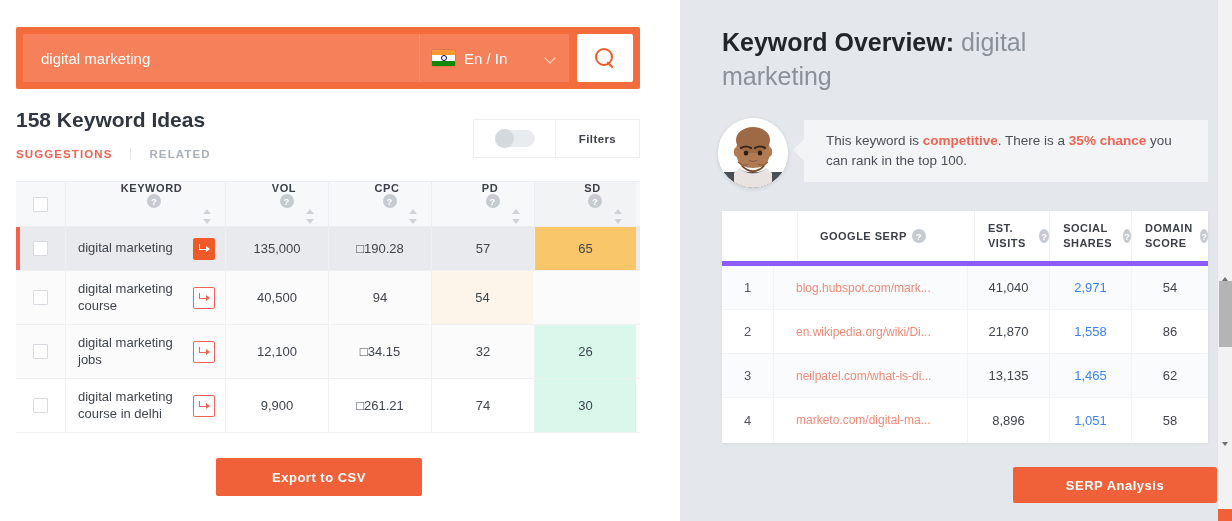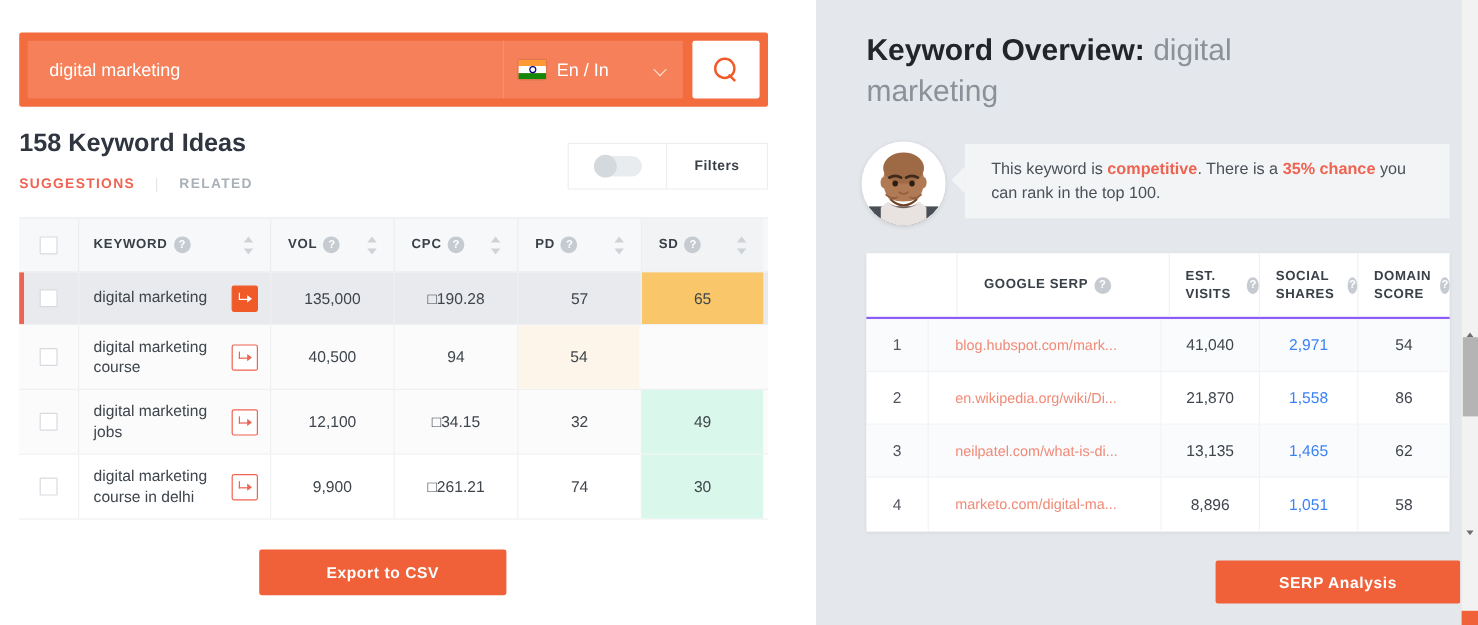--- a/index.html
+++ b/index.html
@@ -97,21 +97,21 @@
     position: absolute; left: 0; top: -1px; width: 19px; height: 19px;
     border-radius: 50%; background: #d4d9de;
   }
   .filters-label { flex: 1; text-align: center; font-size: 11.5px; font-weight: bold;
     color: #3a4048; letter-spacing: .4px; cursor: pointer; }
 
   
   .kw-table { position: absolute; left: 16px; top: 181px; width: 624px; }
   .kw-head { display: flex; height: 46px; background: #f7f8f9;
     border-top: 1px solid #eceef1; border-bottom: 1px solid #eceef1; }
-  .kw-head > div { display: flex; align-items: center; border-right: 1px solid #eceef1; }
+  .kw-head > div { display: flex; align-items: center; border-right: 1px solid #eceef1; flex-direction: column; }
   .kw-head > div:last-child { border-right: none; }
   .col-chk  { width: 50px; justify-content: center; }
   .col-kw   { width: 160px; padding-left: 12px; }
   .col-num  { width: 103px; padding-left: 14px; }
   .col-sd   { width: 101px; padding-left: 14px; background: #f2f3f4; }
   .hd-text { font-size: 11px; font-weight: bold; color: #3a4048; letter-spacing: .6px; }
   .qmark {
     width: 14px; height: 14px; border-radius: 50%; background: #c6cbd1;
     color: #ffffff; font-size: 9.5px; font-weight: bold;
     display: inline-flex; align-items: center; justify-content: center;
@@ -200,21 +200,21 @@
     border-bottom: 11px solid transparent; border-right: 11px solid #f2f4f6;
   }
   .bubble-text { font-size: 13.5px; line-height: 1.45; color: #4a5058; }
   .bubble-text b { color: #EE6352; font-weight: bold; }
 
   .serp-card {
     position: absolute; left: 42px; top: 211px;
     width: 486px; height: 232px; background: #ffffff;
     box-shadow: 0 1px 3px rgba(0,0,0,.06);
   }
-  .serp-head { display: flex; height: 55px; border-bottom: 2px solid #8b5cf6; padding-left: 29px; }
+  .serp-head { display: flex; height: 55px; border-bottom: 5px solid #8b5cf6; padding-left: 29px; }
   .serp-head > div { display: flex; align-items: center; border-right: 1px solid #eef0f2; }
   .serp-head > div:last-child { border-right: none; }
   .sc-rank { width: 52px; }
   .sc-url  { width: 194px; padding-left: 22px; }
   .sc-m1   { width: 82px; padding-left: 13px; }
   .sc-m2   { width: 82px; padding-left: 13px; }
   .sc-m3   { width: 76px; padding-left: 13px; }
   .sh-text { font-size: 11px; font-weight: bold; color: #3a4048; letter-spacing: .5px; line-height: 1.35; }
 
   .serp-row { display: flex; height: 44px; border-bottom: 1px solid #f1f3f5; }
@@ -359,21 +359,21 @@
             </div>
             <div class="cell-kw">
               <span class="kw-label">digital marketing jobs</span>
               <span class="kw-badge">
                 <span class="arr"></span>
               </span>
             </div>
             <div class="cell-num">12,100</div>
             <div class="cell-num">□34.15</div>
             <div class="cell-num">32</div>
-            <div class="cell-sd" style="background: rgb(217, 247, 234);">49</div>
+            <div class="cell-sd" style="background: rgb(217, 247, 234);">26</div>
           </div>
           <div class="kw-row plain" style="height: 54px;">
             <div class="col-chk" style="justify-content:center">
               <span class="chk"></span>
             </div>
             <div class="cell-kw">
               <span class="kw-label">digital marketing course in delhi</span>
               <span class="kw-badge">
                 <span class="arr"></span>
               </span>

